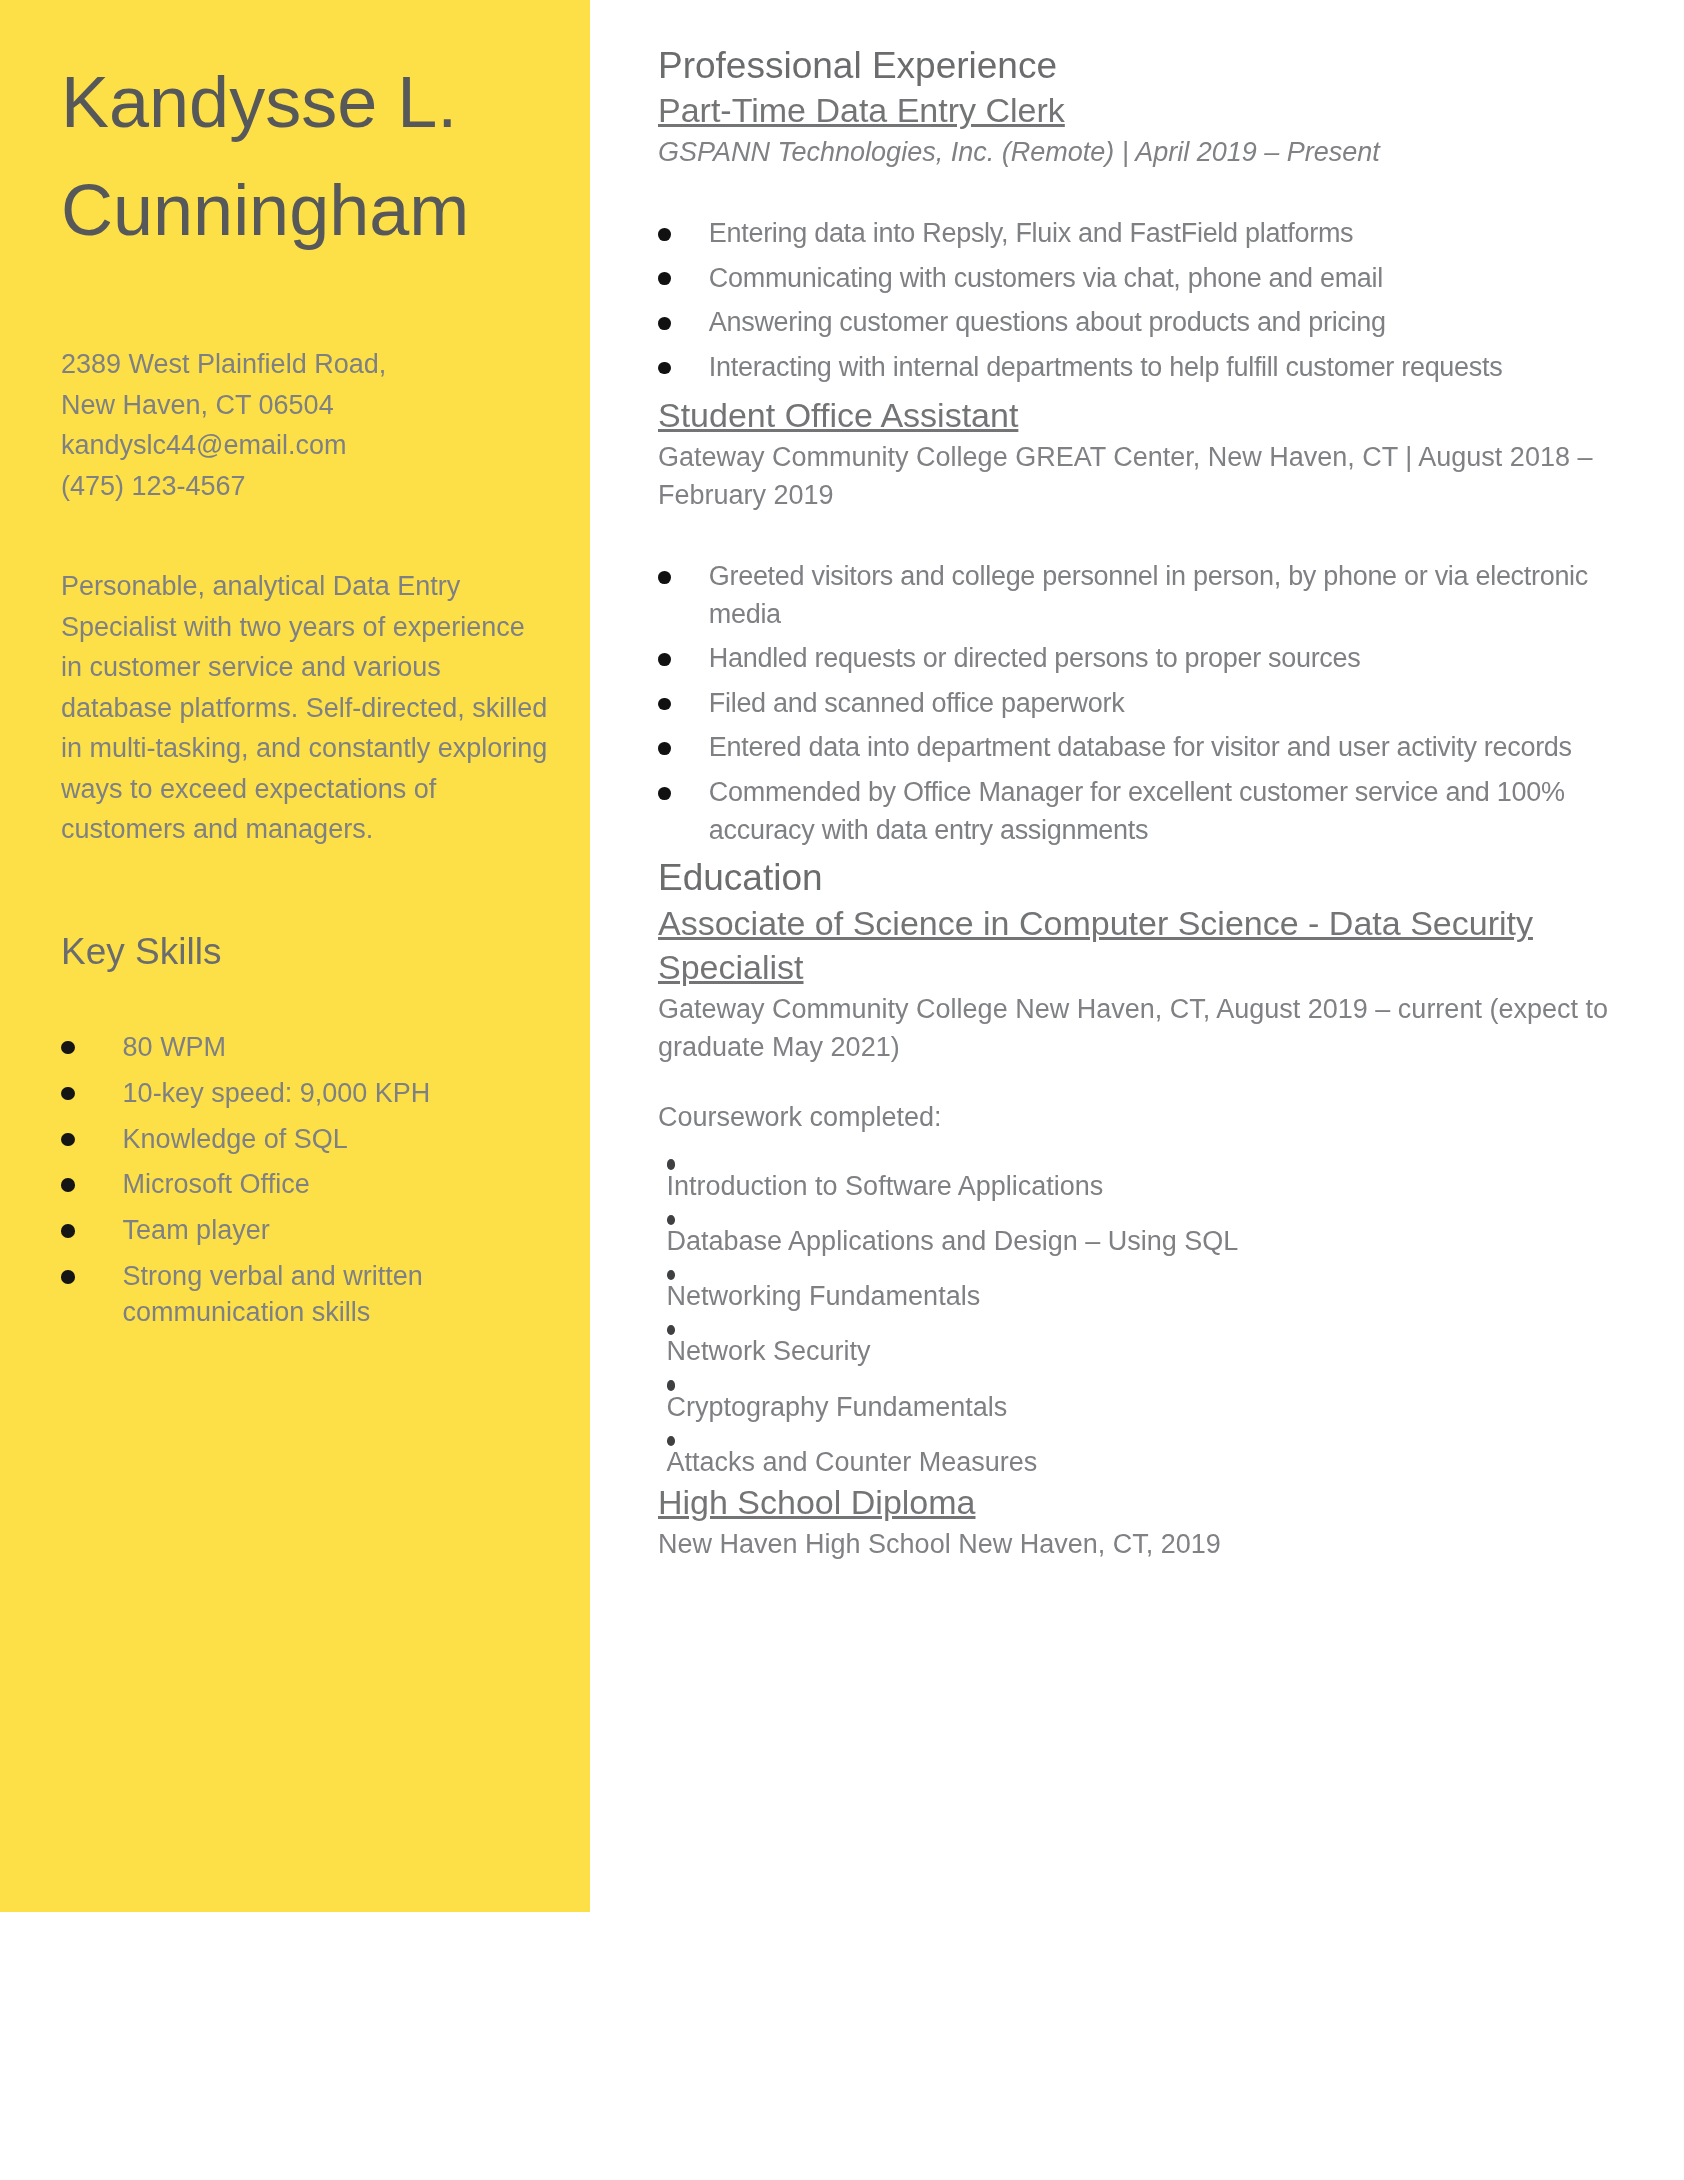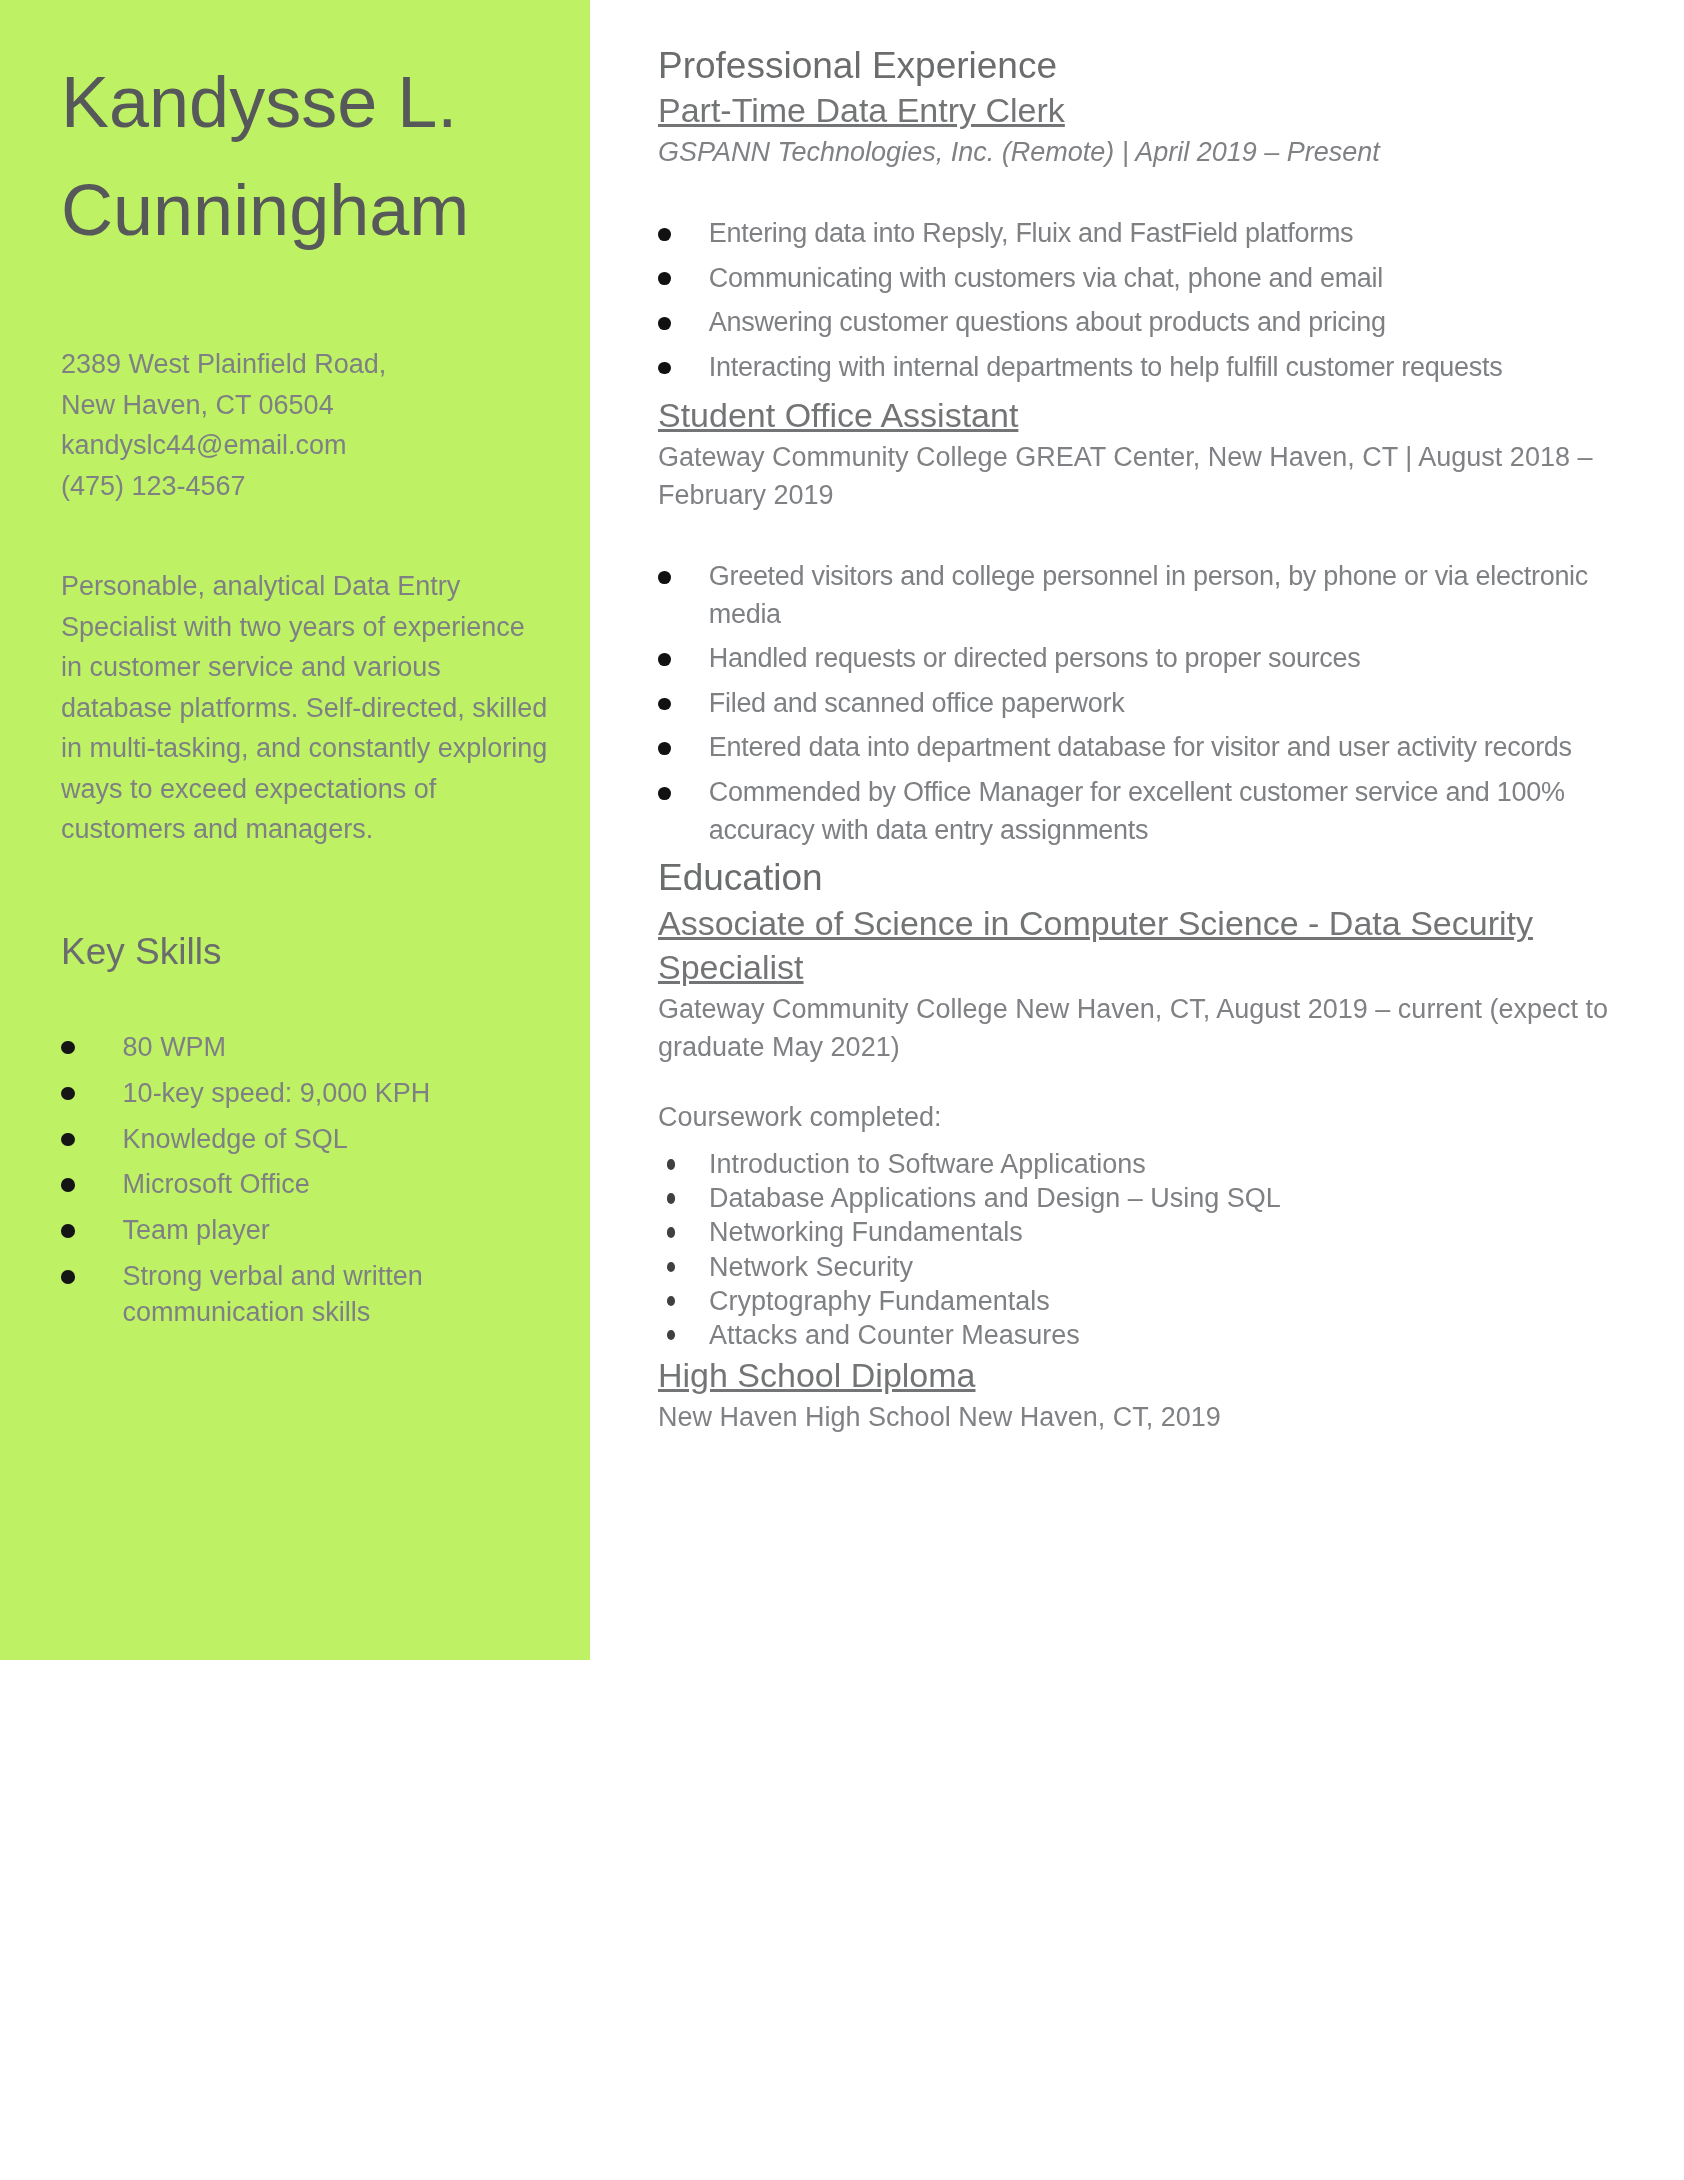--- a/index.html
+++ b/index.html
@@ -5,22 +5,22 @@
   html,body{margin:0;padding:0;background:#ffffff;}
   .page{
     position:relative;
     width:1685px;height:2181px;
     background:#ffffff;
     font-family:"Liberation Sans", sans-serif;
     overflow:hidden;
   }
   
   .sidebar{
-    position:absolute;left:0;top:0;width:590px;height:1660px;
-    background:#bef264;
+    position:absolute;left:0;top:0;width:590px;height:1912px;
+    background:#fde047;
     box-sizing:border-box;
     padding:48px 41px 0 61px;
     color:#7e8083;
   }
   .name{
     font-size:72px;line-height:1.5;color:#57585a;
     letter-spacing:0;
   }
   .contact{
     margin-top:80px;
@@ -64,21 +64,21 @@
     background:#111111;margin:12.8px 38px 0 0;
   }
   .job2{margin-top:48px;}
   .edu-heading{margin-top:82px;}
   .degree-title{margin-top:39px;}
   .coursework-label{
     margin:32px 0 0 0;font-size:27px;line-height:1.4;color:#7e8083;
   }
   ul.clist{list-style:none;margin:12px 0 0 0;padding:0 0 0 8.5px;}
   ul.clist li{display:flex;align-items:flex-start;margin-bottom:1.7px;
-    font-size:27px;line-height:1.2;color:#7e8083;}
+    font-size:27px;line-height:1.2;color:#7e8083;flex-direction:column;}
   ul.clist .dot{
     flex:0 0 auto;width:8.5px;height:10.2px;border-radius:50%;
     background:#3f4042;margin:11px 34px 0 0;
   }
   .highschool-title{margin-top:48px;}
   .exp-title{margin-top:44px;}
 </style>
 </head>
 <body>
 

